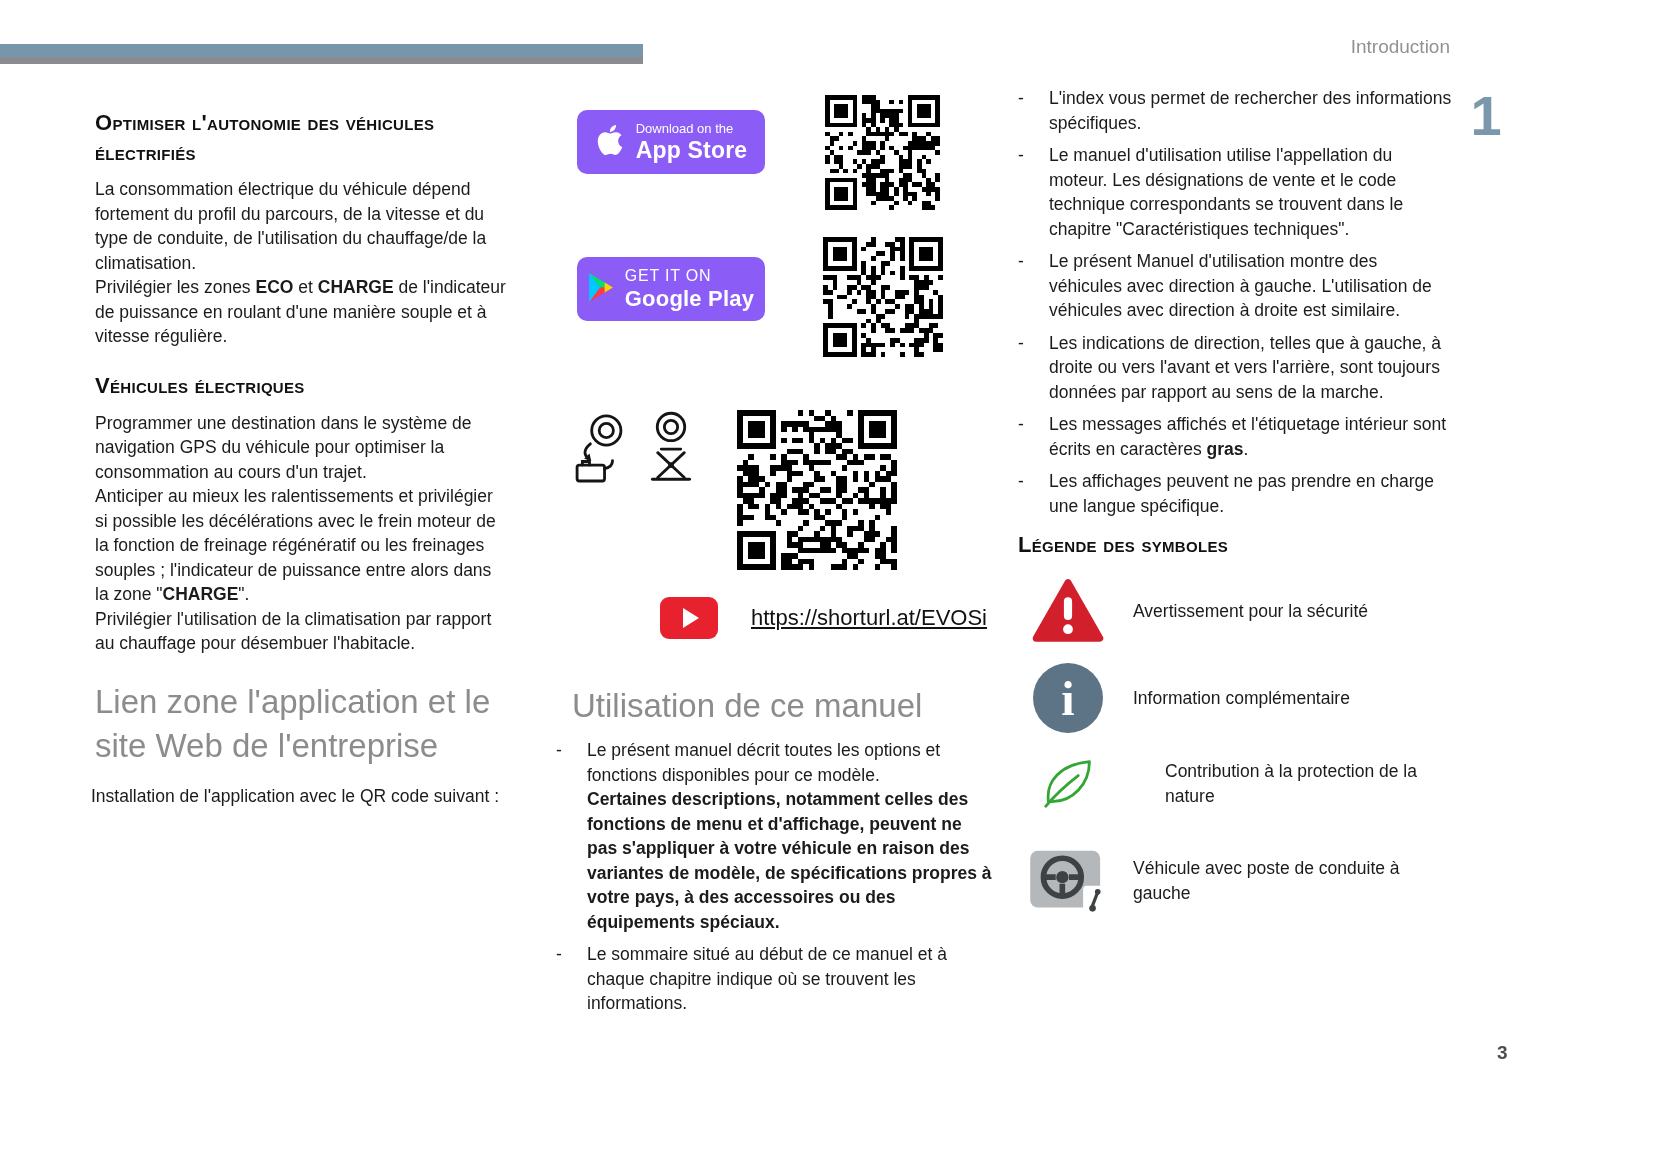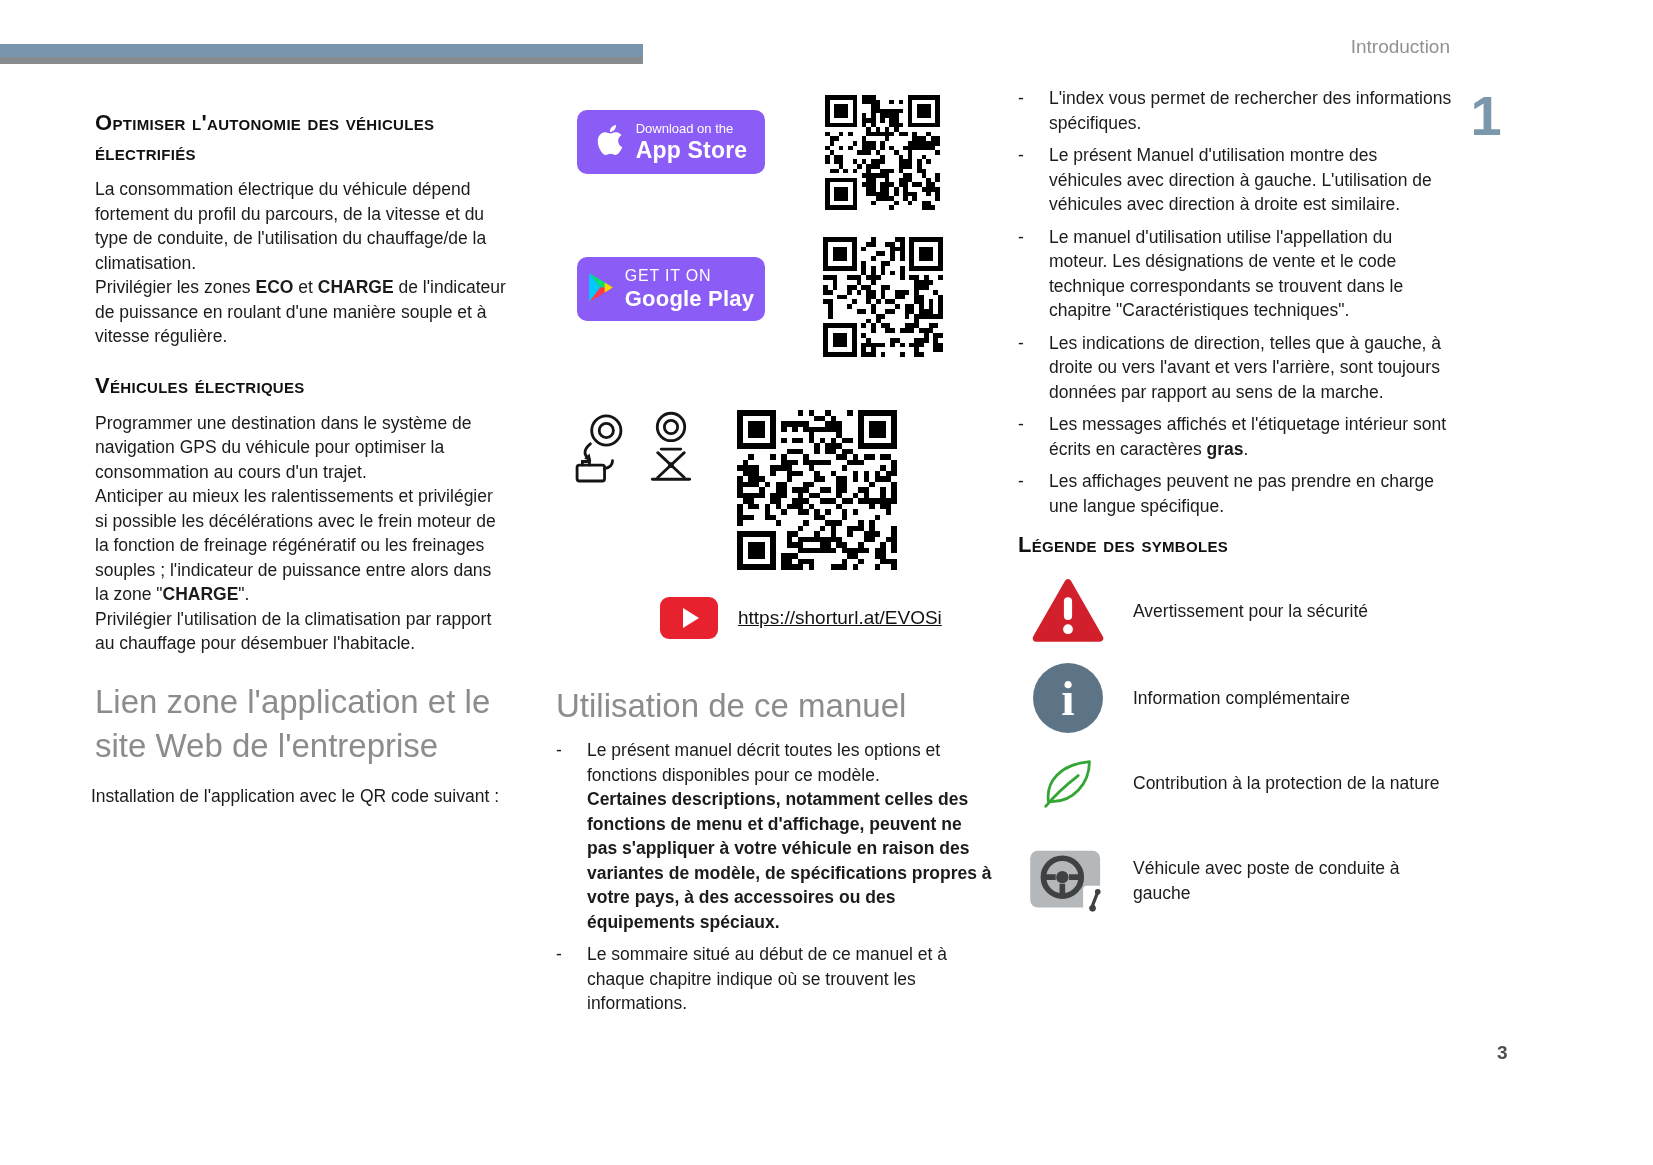--- a/index.html
+++ b/index.html
@@ -56,33 +56,33 @@
   .qr-small { width:115px; height:115px; }
   .qr-mid   { width:120px; height:120px; }
   .qr-large { width:160px; height:160px; }
 
   .tool-icons { display:flex; gap:8px; align-items:flex-start; width:130px; flex:none; }
 
   .youtube-btn { width:58px; height:42px; background:#e8212e; border-radius:9px; flex:none;
                  display:flex; align-items:center; justify-content:center; }
   .yt-triangle { width:0; height:0; border-left:16px solid #fff;
                  border-top:10px solid transparent; border-bottom:10px solid transparent; margin-left:4px; }
-  .video-link { margin-left:20px; font-size:19px; color:#111; text-decoration:underline; cursor:pointer; }
-
-  .manual-heading { margin:45px 0 10px; }
+  .video-link { margin-left:33px; font-size:22px; color:#111; text-decoration:underline; cursor:pointer; }
+
+  .manual-heading { margin:45px 16px 10px; }
 
   .bullet { display:flex; font-size:17.5px; line-height:1.4; margin-bottom:8px; }
   .bullet::before { content:"-"; flex:0 0 31px; }
   .bullet p { flex:1; }
 
   .legend-title { margin-top:12px; margin-bottom:18px; }
   .legend-row { display:flex; align-items:center; }
   .legend-row.warning { margin-bottom:18px; }
   .legend-row.info { margin-bottom:22px; }
-  .legend-row.leaf { margin-bottom:36px; }
+  .legend-row.leaf { margin-bottom:36px;gap:32px; }
   .legend-icon { flex:0 0 100px; display:flex; justify-content:center; }
   .legend-label { margin-left:15px; font-size:17.5px; line-height:1.4; padding-top:2px; }
 </style>
 </head>
 <body>
 
 <div class="page">
 
   <div class="bar-accent"></div>
   <div class="bar-grey"></div>
@@ -211,24 +211,24 @@
     <div class="bullet">
       <p data-bind-rich="middle_column.manual_section.bullets.1"><span>Le sommaire situé au début de ce manuel et à chaque chapitre indique où se trouvent les informations.</span></p>
     </div>
   </div>
 
   <div class="col col-right">
     <div class="bullet">
         <p data-bind-rich="right_column.bullets.0"><span>L'index vous permet de rechercher des informations spécifiques.</span></p>
       </div>
     <div class="bullet">
+        <p data-bind-rich="right_column.bullets.2"><span>Le manuel d'utilisation utilise l'appellation du moteur. Les désignations de vente et le code technique correspondants se trouvent dans le chapitre "Caractéristiques techniques".</span></p>
+      </div>
+    <div class="bullet">
         <p data-bind-rich="right_column.bullets.1"><span>Le présent Manuel d'utilisation montre des véhicules avec direction à gauche. L'utilisation de véhicules avec direction à droite est similaire.</span></p>
-      </div>
-    <div class="bullet">
-        <p data-bind-rich="right_column.bullets.2"><span>Le manuel d'utilisation utilise l'appellation du moteur. Les désignations de vente et le code technique correspondants se trouvent dans le chapitre "Caractéristiques techniques".</span></p>
       </div>
     <div class="bullet">
         <p data-bind-rich="right_column.bullets.3"><span>Les indications de direction, telles que à gauche, à droite ou vers l'avant et vers l'arrière, sont toujours données par rapport au sens de la marche.</span></p>
       </div>
     <div class="bullet">
         <p data-bind-rich="right_column.bullets.5"><span>Les messages affichés et l'étiquetage intérieur sont écrits en caractères </span><b>gras</b><span>.</span></p>
       </div>
     <div class="bullet">
         <p data-bind-rich="right_column.bullets.4"><span>Les affichages peuvent ne pas prendre en charge une langue spécifique.</span></p>
       </div>

